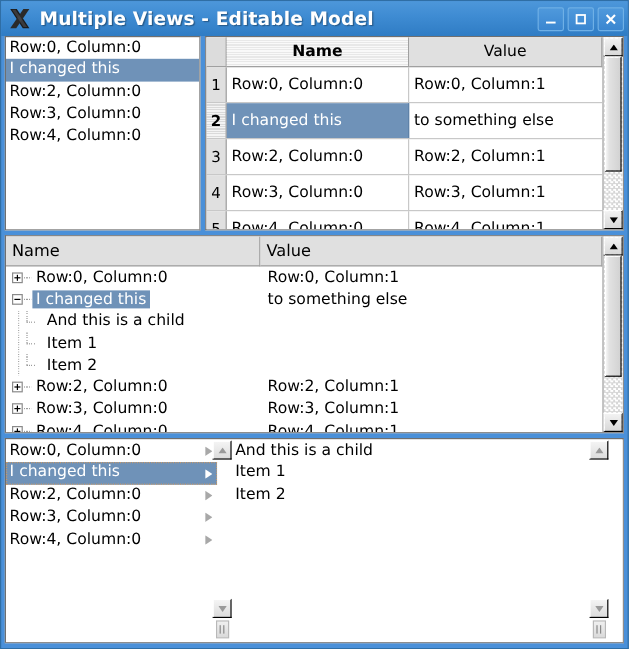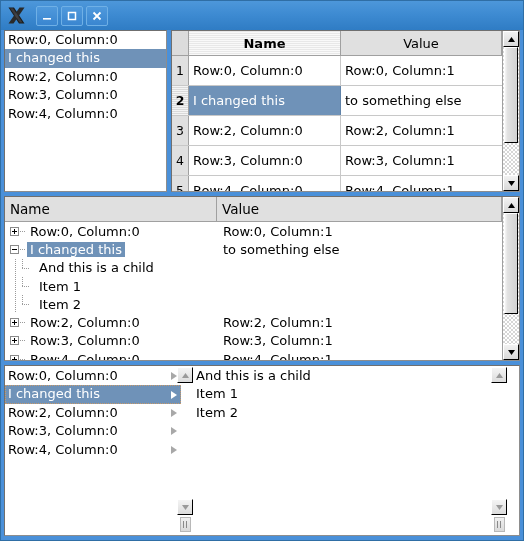--- a/index.html
+++ b/index.html
@@ -360,20 +360,21 @@
 <div id="window">
 
   <div id="titlebar">
     <div id="xlogo">
       <svg width="21" height="21" viewBox="0 0 21 21">
         <path d="M2.5 2.5 L8 2.5 L18.5 18.5 L13 18.5 Z" fill="#1b1b1b"></path>
         <path d="M13.5 2.5 L18.5 2.5 L7.5 18.5 L2.5 18.5 Z" fill="#2a2a2a"></path>
         <path d="M4 3.2 L7 3.2 L16.6 17.6 L13.6 17.6 Z" fill="#55555a" opacity="0.55"></path>
       </svg>
     </div>
+    <div id="title-text">Multiple Views - Editable Model</div>
 
     <div class="tbtn">
       <svg width="12" height="12" viewBox="0 0 12 12">
         <rect x="2" y="8" width="8" height="1.6" fill="#ffffff"></rect>
       </svg>
     </div>
     <div class="tbtn">
       <svg width="12" height="12" viewBox="0 0 12 12">
         <rect x="2.5" y="2.5" width="7" height="7" fill="none" stroke="#ffffff" stroke-width="1.5"></rect>
       </svg>

